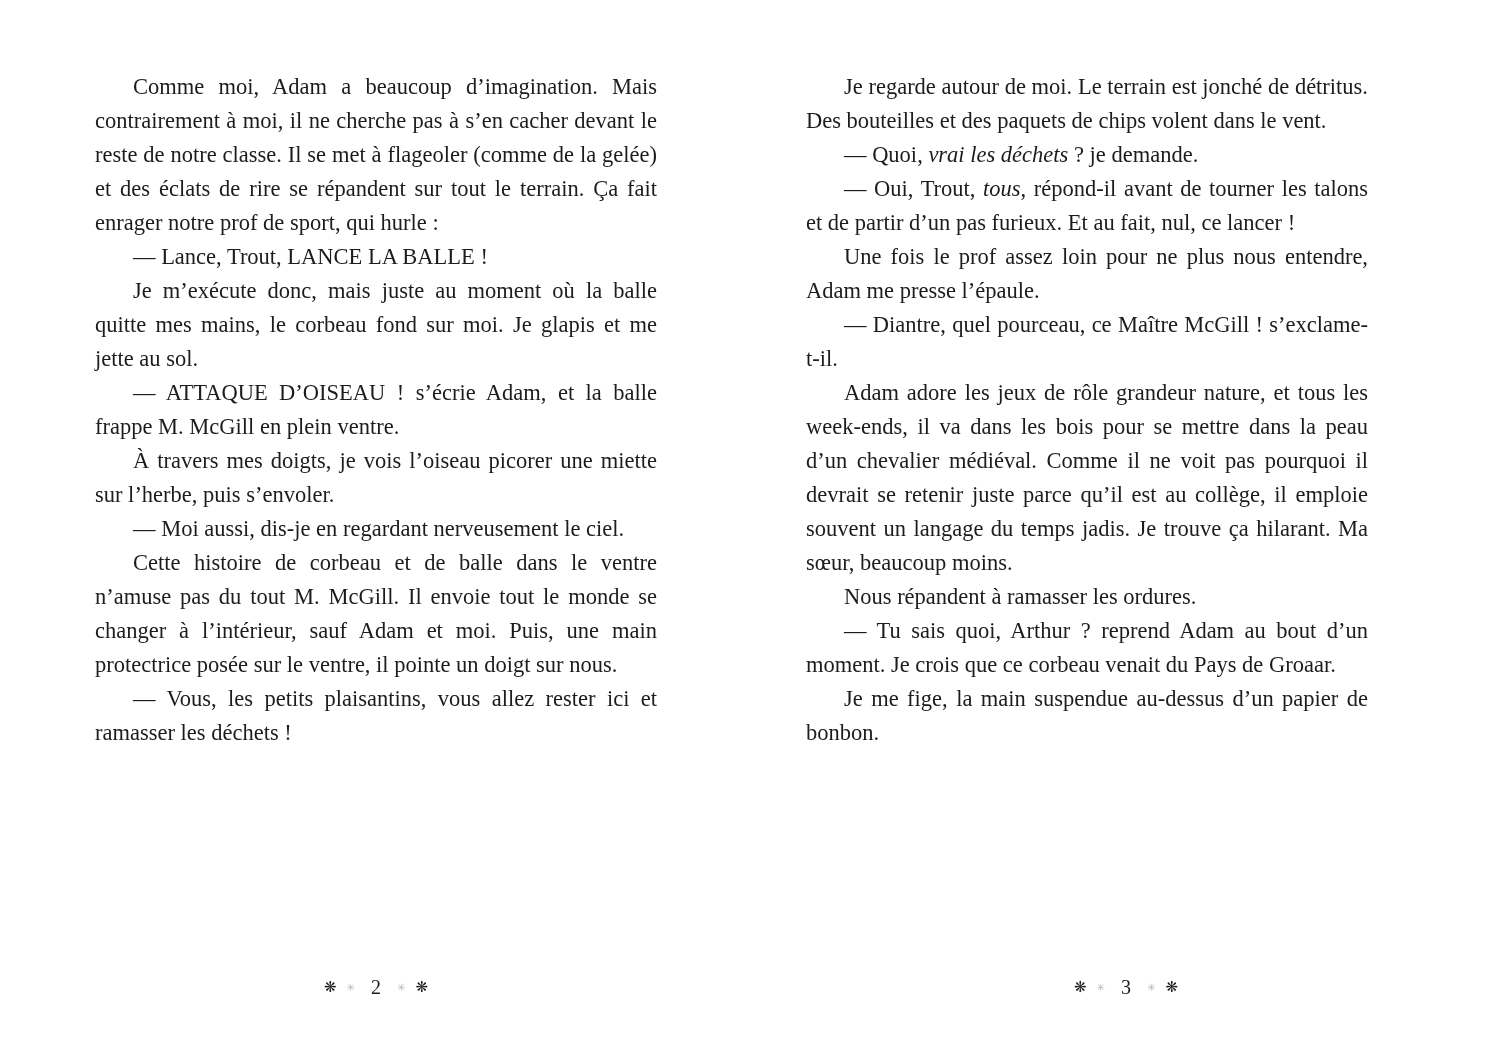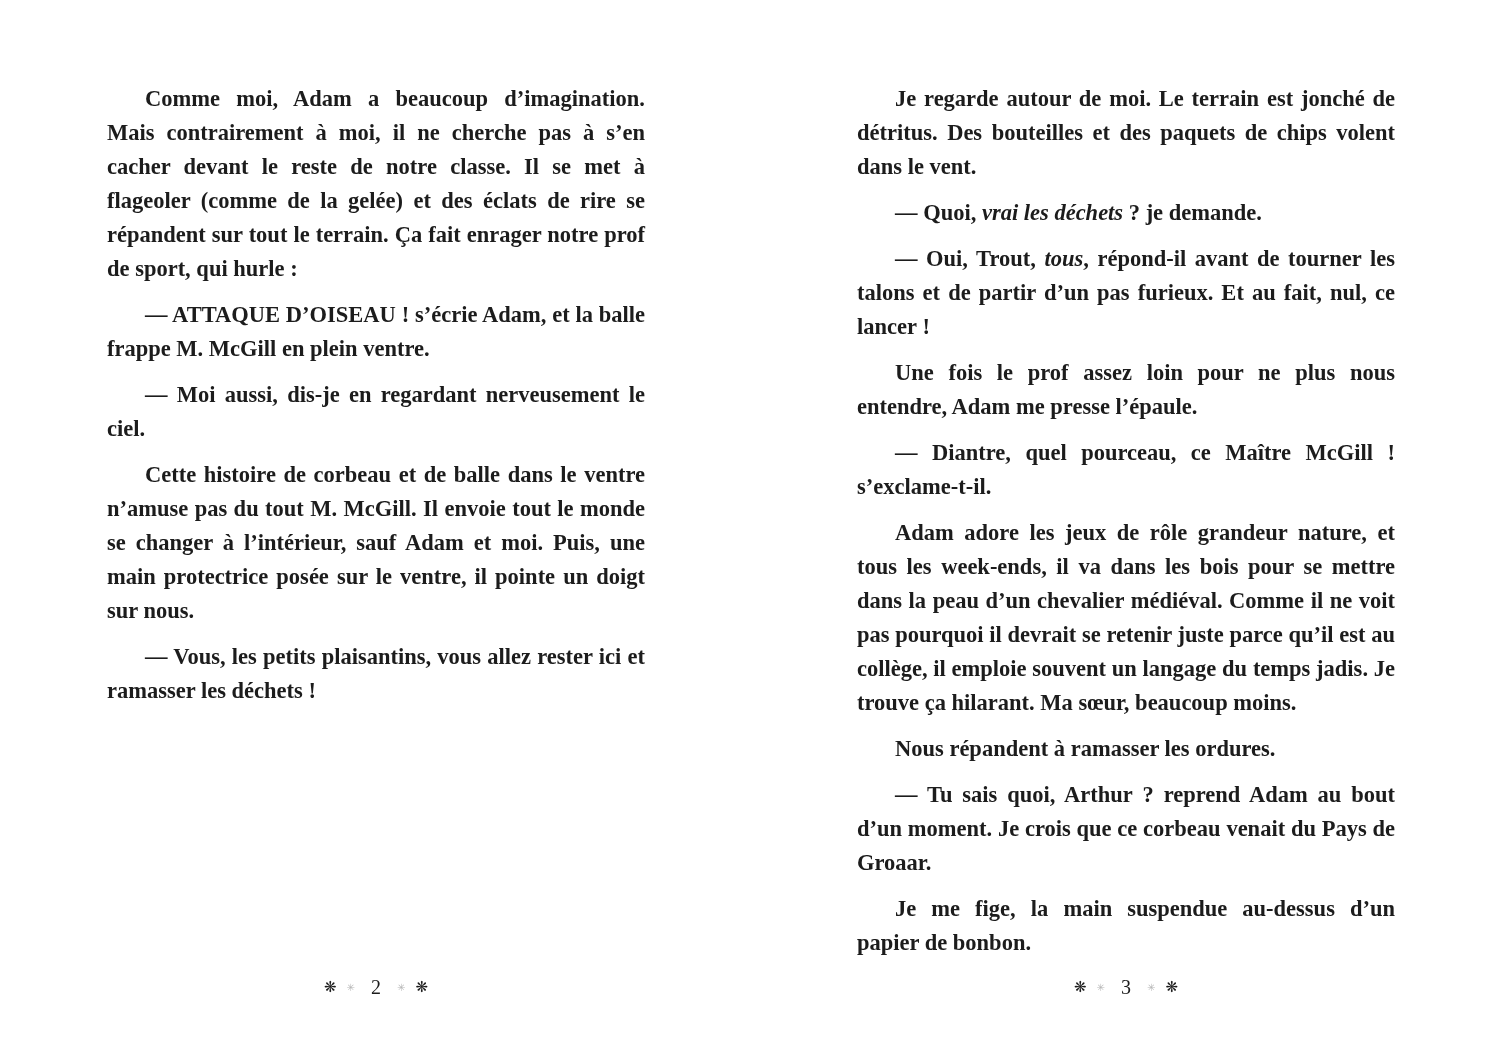--- a/index.html
+++ b/index.html
@@ -17,25 +17,24 @@
   .page-text {
     position: absolute;
     top: 70px;
     width: 562px;
     font-size: 22.5px;
     line-height: 34px;
     text-align: justify;
     text-align-last: left;
   }
   #page-left-text  { left: 95px;  }
-  #page-right-text { left: 845px; }
+  #page-right-text { left: 806px; }
   .page-text p {
-    margin: 12px;
+    margin: 0;
     text-indent: 38px;
-    font-weight: bold;
   }
   .page-text em { font-style: italic; }
   .folio {
     position: absolute;
     top: 976px;
     width: 562px;
     display: flex;
     justify-content: center;
     align-items: center;
     gap: 10px;
@@ -52,21 +51,24 @@
     font-family: "Liberation Serif", serif;
   }
 </style>
 </head>
 <body>
 
 <div>
 
   <div id="page-left-text" class="page-text">
       <p>Comme moi, Adam a beaucoup d’imagination. Mais contrairement à moi, il ne cherche pas à s’en cacher devant le reste de notre classe. Il se met à flageoler (comme de la gelée) et des éclats de rire se répandent sur tout le terrain. Ça fait enrager notre prof de sport, qui hurle&nbsp;:</p>
+      <p>— Lance, Trout, LANCE LA BALLE&nbsp;!</p>
+      <p>Je m’exécute donc, mais juste au moment où la balle quitte mes mains, le corbeau fond sur moi. Je glapis et me jette au sol.</p>
       <p>— ATTAQUE D’OISEAU&nbsp;! s’écrie Adam, et la balle frappe M. McGill en plein ventre.</p>
+      <p>À travers mes doigts, je vois l’oiseau picorer une miette sur l’herbe, puis s’envoler.</p>
       <p>— Moi aussi, dis-je en regardant nerveusement le ciel.</p>
       <p>Cette histoire de corbeau et de balle dans le ventre n’amuse pas du tout M. McGill. Il envoie tout le monde se changer à l’intérieur, sauf Adam et moi. Puis, une main protectrice posée sur le ventre, il pointe un doigt sur nous.</p>
       <p>— Vous, les petits plaisantins, vous allez rester ici et ramasser les déchets&nbsp;!</p>
     </div>
 
   <div id="folio-left" class="folio">
     <span class="orn orn-dark">❋</span>
     <span class="orn orn-light">✳</span>
     <span class="num">2</span>
     <span class="orn orn-light">✳</span>

